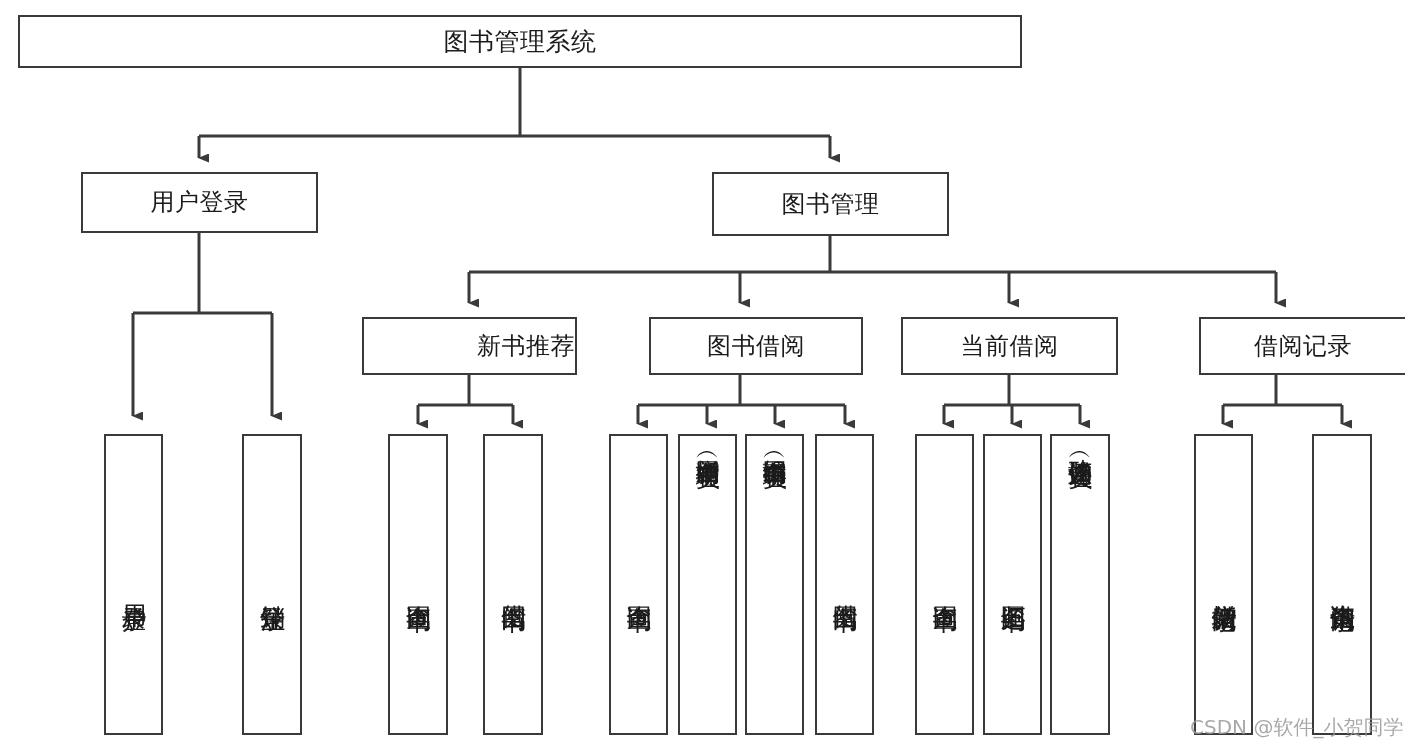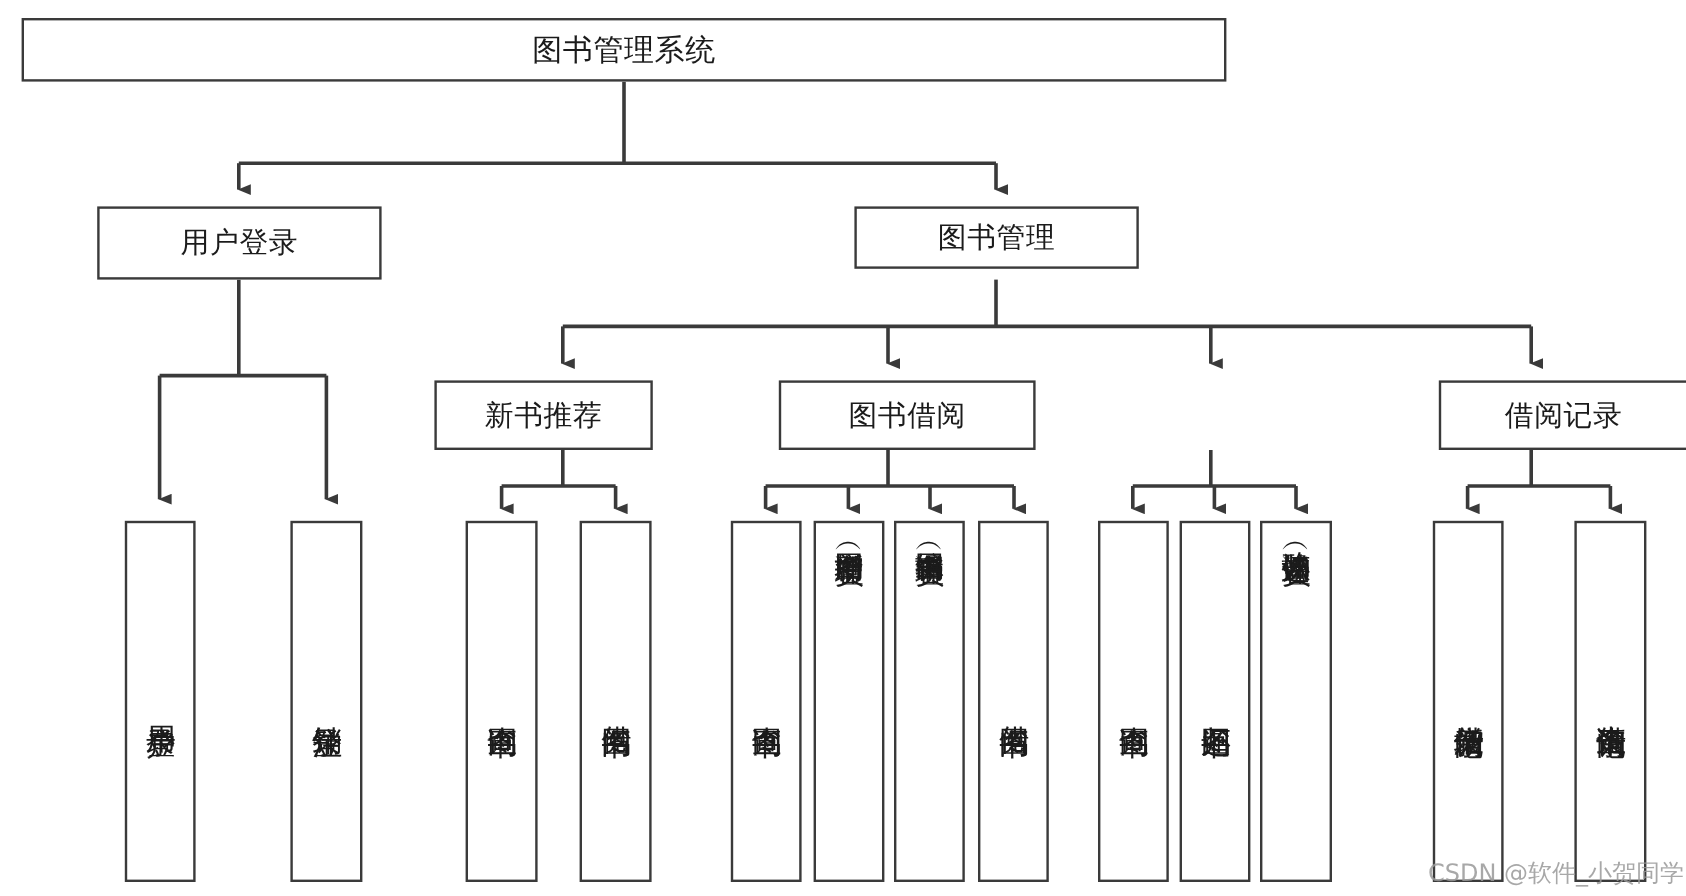--- a/index.html
+++ b/index.html
@@ -132,32 +132,35 @@
   </svg>
 
   <div class="node level-0" style="left:18px; top:15px; width:1004px; height:53px;">
     <span class="label">图书管理系统</span>
   </div>
 
   <div class="node level-1" style="left:81px; top:172px; width:237px; height:61px;">
     <span class="label">用户登录</span>
   </div>
 
-  <div class="node level-1" style="left:712px; top:172px; width:237px; height:52px;">
+  <div class="node level-1" style="left:712px; top:172px; width:237px; height:64px;">
     <span class="label">图书管理</span>
   </div>
 
-  <div class="node level-2" style="left:362px; top:317px; width:182px; height:58px;">
+  <div class="node level-2" style="left:362px; top:317px; width:215px; height:58px;justify-content:flex-end;">
     <span class="label">新书推荐</span>
   </div>
 
   <div class="node level-2" style="left:633px; top:317px; width:214px; height:58px;margin-left:16px;">
     <span class="label">图书借阅</span>
   </div>
 
+  <div class="node level-2" style="left:901px; top:317px; width:217px; height:58px;">
+    <span class="label">当前借阅</span>
+  </div>
 
   <div class="node level-2" style="left:1199px; top:317px; width:208px; height:58px;">
     <span class="label">借阅记录</span>
   </div>
 
   <div class="node leaf centered" style="left:104px; top:434px; width:59px; height:301px;">
     <span class="label">用户登录</span>
   </div>
 
   <div class="node leaf centered" style="left:242px; top:434px; width:60px; height:301px;">

